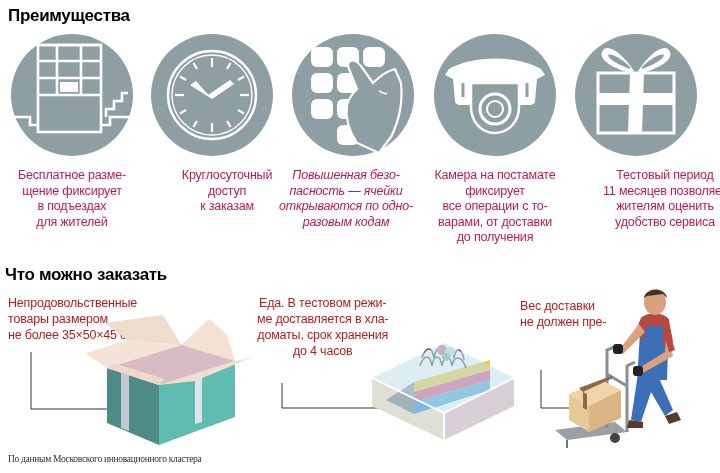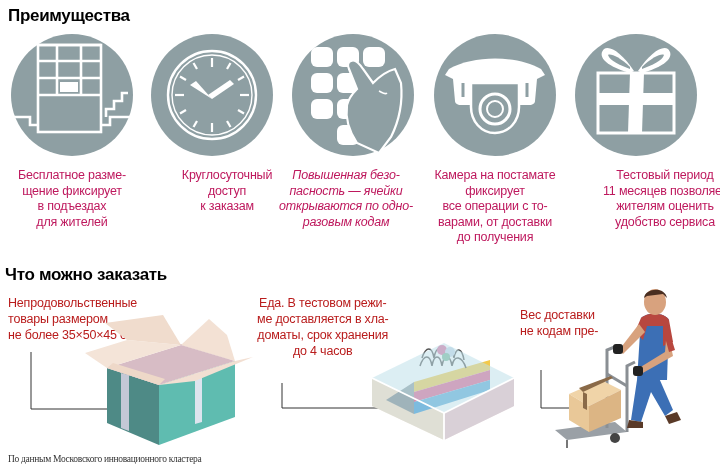--- a/index.html
+++ b/index.html
@@ -150,23 +150,23 @@
   <span>не  более 35×50×45 см</span>
 </div>
 
 <div class="item-text" style="left:257px; top:295px;text-align:center;">
   <span>Еда. В тестовом режи-</span>
   <span>ме доставляется в хла-</span>
   <span>доматы, срок хранения</span>
   <span>до 4 часов</span>
 </div>
 
-<div class="item-text" style="left:520px; top:307px;">
+<div class="item-text" style="left:520px; top:298px;">
   <span>Вес доставки</span>
-  <span>не кодам пре-</span>
+  <span>не должен пре-</span>
 </div>
 
 <svg class="leader" style="left:0; top:0;" width="720" height="473">
   <polyline points="31,352 31,409 118,409" fill="none" stroke="#333" stroke-width="1"></polyline>
   <polyline points="282,383 282,408 391,408" fill="none" stroke="#333" stroke-width="1"></polyline>
   <polyline points="541,370 541,408 610,408" fill="none" stroke="#333" stroke-width="1"></polyline>
 </svg>
 
 <div class="illus" style="left:85px; top:305px;">
   <svg width="170" height="145" viewBox="0 0 170 145">

